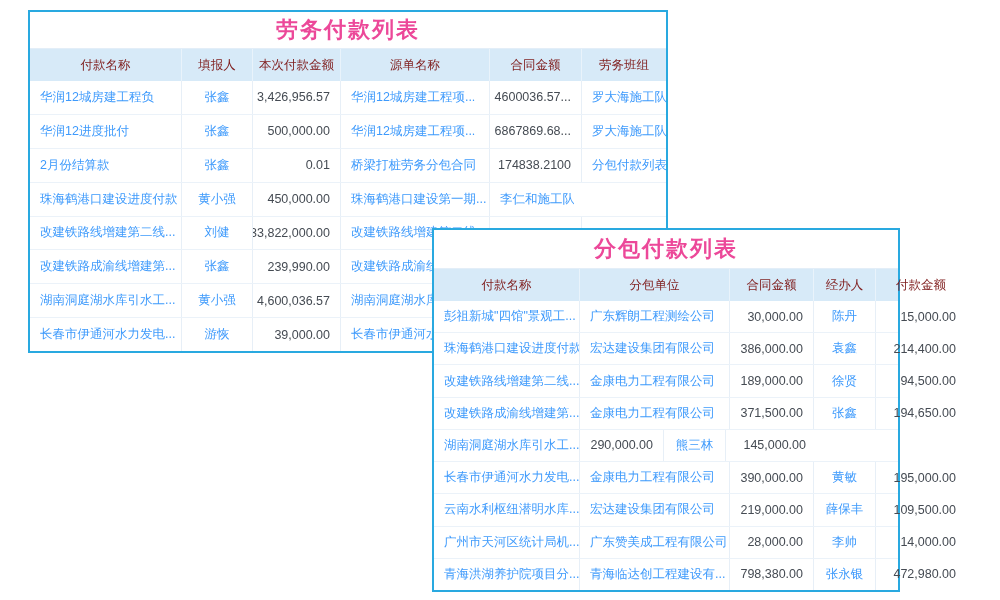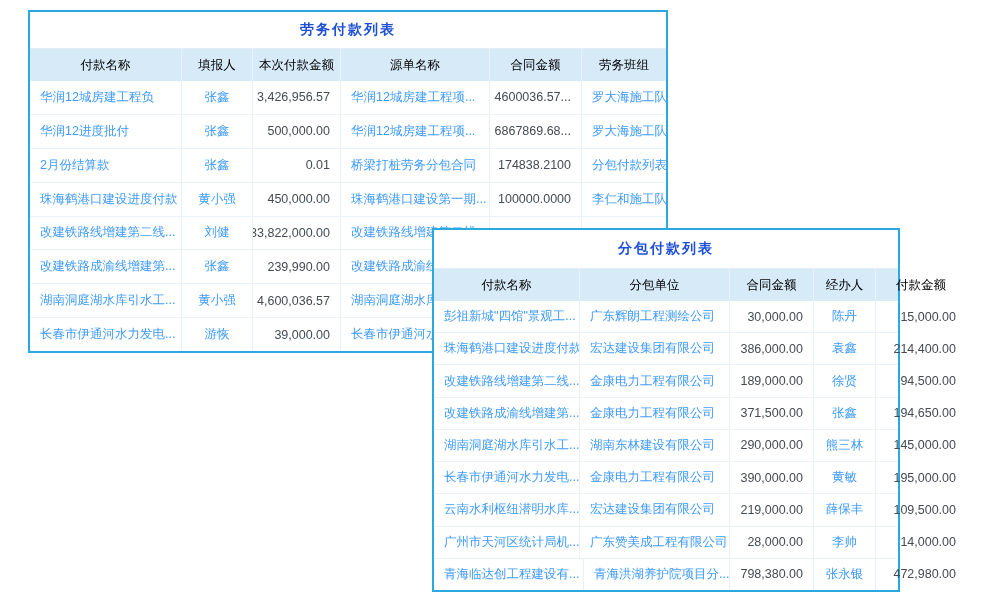--- a/index.html
+++ b/index.html
@@ -10,27 +10,27 @@
   }
   .card{
     position:absolute;background:#ffffff;
     border:2px solid #29a9e0;box-sizing:border-box;
     display:flex;flex-direction:column;
   }
   #labor-card{left:28px;top:10px;width:640px;height:343px;z-index:1;}
   #sub-card{left:432px;top:228px;width:468px;height:364px;z-index:2;}
   .card-title{
     flex:0 0 36px;display:flex;align-items:center;justify-content:center;
-    font-size:14px;font-weight:bold;color:#1d4ed8;letter-spacing:2px;font-family:Liberation Serif, serif;
+    font-size:22px;font-weight:bold;color:#ec4899;letter-spacing:2px;font-family:Liberation Serif, serif;
   }
   #sub-card .card-title{flex:0 0 38px;}
   .thead{flex:0 0 32px;display:flex;background:#d7eaf8;border-top:1px solid #e3eef8;}
   .th{
     display:flex;align-items:center;justify-content:center;
-    color:#000000;font-size:12.5px;box-sizing:border-box;
+    color:#7f1d1d;font-size:12.5px;box-sizing:border-box;
     border-right:1px solid #e9f3fb;overflow:hidden;white-space:nowrap;
   }
   .th:last-child{border-right:none;}
   .tbody{flex:1 1 auto;display:flex;flex-direction:column;}
   .tr{flex:1 1 auto;display:flex;border-top:1px solid #ebf2f9;}
   .tr:first-child{border-top:none;}
   .td{
     display:flex;align-items:center;box-sizing:border-box;
     padding:0 10px;font-size:12.5px;color:#454b53;
     border-right:1px solid #e7eff7;overflow:hidden;white-space:nowrap;
@@ -90,21 +90,20 @@
         <div class="td c2 ar">0.01</div>
         <div class="td c3 al link">桥梁打桩劳务分包合同</div>
         <div class="td c4 ar">174838.2100</div>
         <div class="td c5 al link">分包付款列表</div>
       </div>
       <div class="tr">
         <div class="td c0 al link">珠海鹤港口建设进度付款</div>
         <div class="td c1 ac link">黄小强</div>
         <div class="td c2 ar">450,000.00</div>
         <div class="td c3 al link">珠海鹤港口建设第一期...</div>
-        <div class="td c4 ar">100000.0000</div>
         <div class="td c5 al link">李仁和施工队</div>
       </div>
       <div class="tr">
         <div class="td c0 al link">改建铁路线增建第二线...</div>
         <div class="td c1 ac link">刘健</div>
         <div class="td c2 ar">33,822,000.00</div>
         <div class="td c3 al link">改建铁路线增建第二线...</div>
         <div class="td c4 ar"></div>
         <div class="td c5 al link"></div>
       </div>
@@ -168,21 +167,20 @@
       </div>
       <div class="tr">
         <div class="td c0 al link">改建铁路成渝线增建第...</div>
         <div class="td c1 al link">金康电力工程有限公司</div>
         <div class="td c2 ar">371,500.00</div>
         <div class="td c3 ac link">张鑫</div>
         <div class="td c4 ar">194,650.00</div>
       </div>
       <div class="tr">
         <div class="td c0 al link">湖南洞庭湖水库引水工...</div>
-        <div class="td c1 al link">湖南东林建设有限公司</div>
         <div class="td c2 ar">290,000.00</div>
         <div class="td c3 ac link">熊三林</div>
         <div class="td c4 ar">145,000.00</div>
       </div>
       <div class="tr">
         <div class="td c0 al link">长春市伊通河水力发电...</div>
         <div class="td c1 al link">金康电力工程有限公司</div>
         <div class="td c2 ar">390,000.00</div>
         <div class="td c3 ac link">黄敏</div>
         <div class="td c4 ar">195,000.00</div>
@@ -195,20 +193,20 @@
         <div class="td c4 ar">109,500.00</div>
       </div>
       <div class="tr">
         <div class="td c0 al link">广州市天河区统计局机...</div>
         <div class="td c1 al link">广东赞美成工程有限公司</div>
         <div class="td c2 ar">28,000.00</div>
         <div class="td c3 ac link">李帅</div>
         <div class="td c4 ar">14,000.00</div>
       </div>
       <div class="tr">
+        <div class="td c0 al link">青海洪湖养护院项目分...</div>
         <div class="td c1 al link">青海临达创工程建设有...</div>
-        <div class="td c0 al link">青海洪湖养护院项目分...</div>
         <div class="td c2 ar">798,380.00</div>
         <div class="td c3 ac link">张永银</div>
         <div class="td c4 ar">472,980.00</div>
       </div>
     </div>
 </div>
 
 </body></html>

